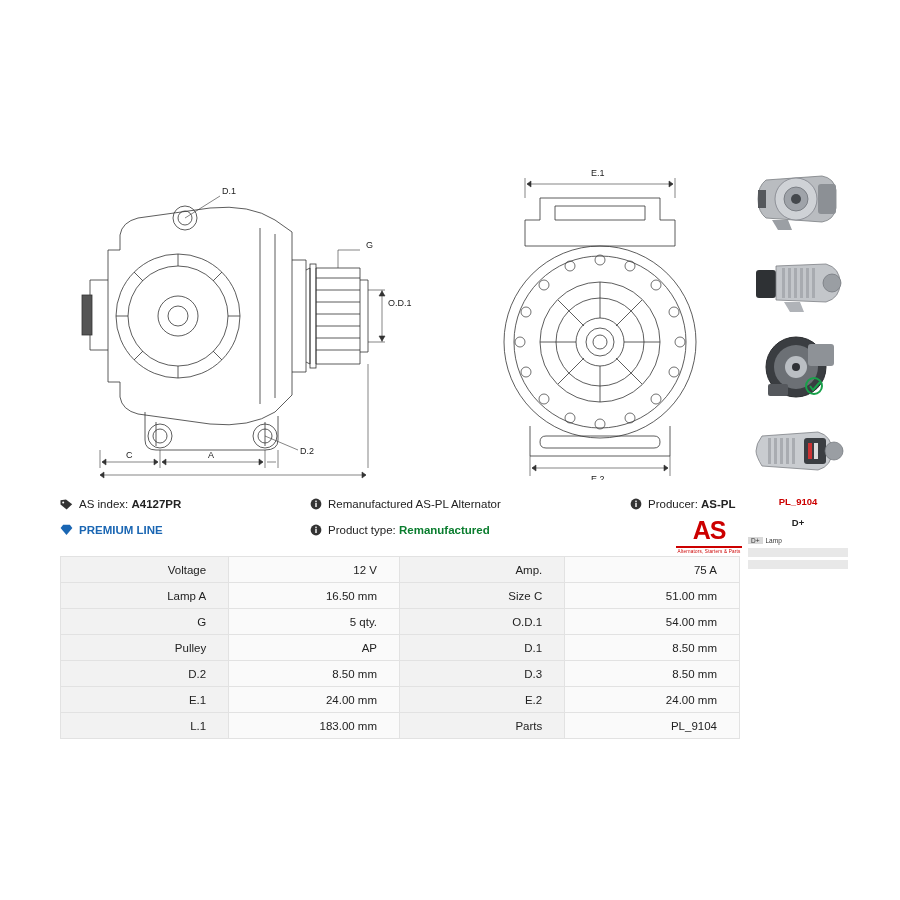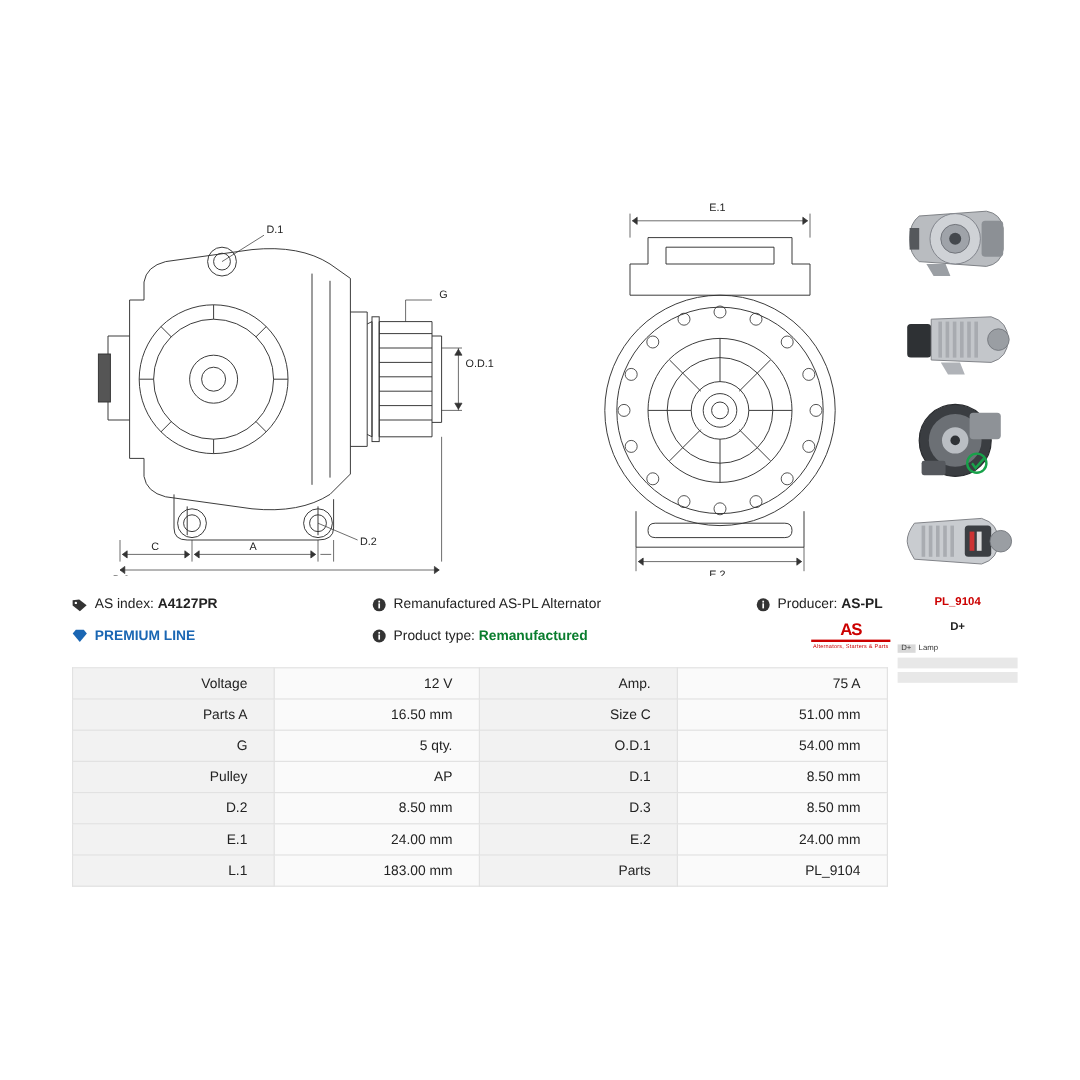--- a/index.html
+++ b/index.html
@@ -30,21 +30,21 @@
   .blue{color:#1a66b3;font-weight:bold;}
 
   
   .spec{position:absolute;left:60px;top:556px;width:680px;border-collapse:collapse;font-size:11.5px;}
   .spec td{height:25px;padding:0 22px;border:1px solid #e2e2e2;}
   .spec .lab{width:170px;text-align:right;color:#222;background:#f2f2f2;}
   .spec .val{width:176px;text-align:right;color:#222;background:#fafafa;}
 
   
   .aslogo{position:absolute;left:676px;top:516px;width:66px;text-align:center;}
-  .aslogo .as{font-size:14px;font-weight:bold;color:#cc0000;letter-spacing:-1px;font-family:"Liberation Sans",sans-serif;}
+  .aslogo .as{font-size:25px;font-weight:bold;color:#cc0000;letter-spacing:-1px;font-family:"Liberation Sans",sans-serif;}
   .aslogo .sub{font-size:4.6px;color:#cc0000;letter-spacing:.2px;}
   .aslogo .bar{height:2px;background:#cc0000;margin:1px 0;}
 </style>
 </head>
 <body>
 
 <div class="page">
 
   <div class="drawings">
 
@@ -314,21 +314,21 @@
 
   <table class="spec">
     <tbody>
       <tr>
         <td class="lab">Voltage</td>
         <td class="val">12 V</td>
         <td class="lab">Amp.</td>
         <td class="val">75 A</td>
       </tr>
       <tr>
-        <td class="lab">Parts A</td>
+        <td class="lab">Lamp A</td>
         <td class="val">16.50 mm</td>
         <td class="lab">Size C</td>
         <td class="val">51.00 mm</td>
       </tr>
       <tr>
         <td class="lab">G</td>
         <td class="val">5 qty.</td>
         <td class="lab">O.D.1</td>
         <td class="val">54.00 mm</td>
       </tr>

